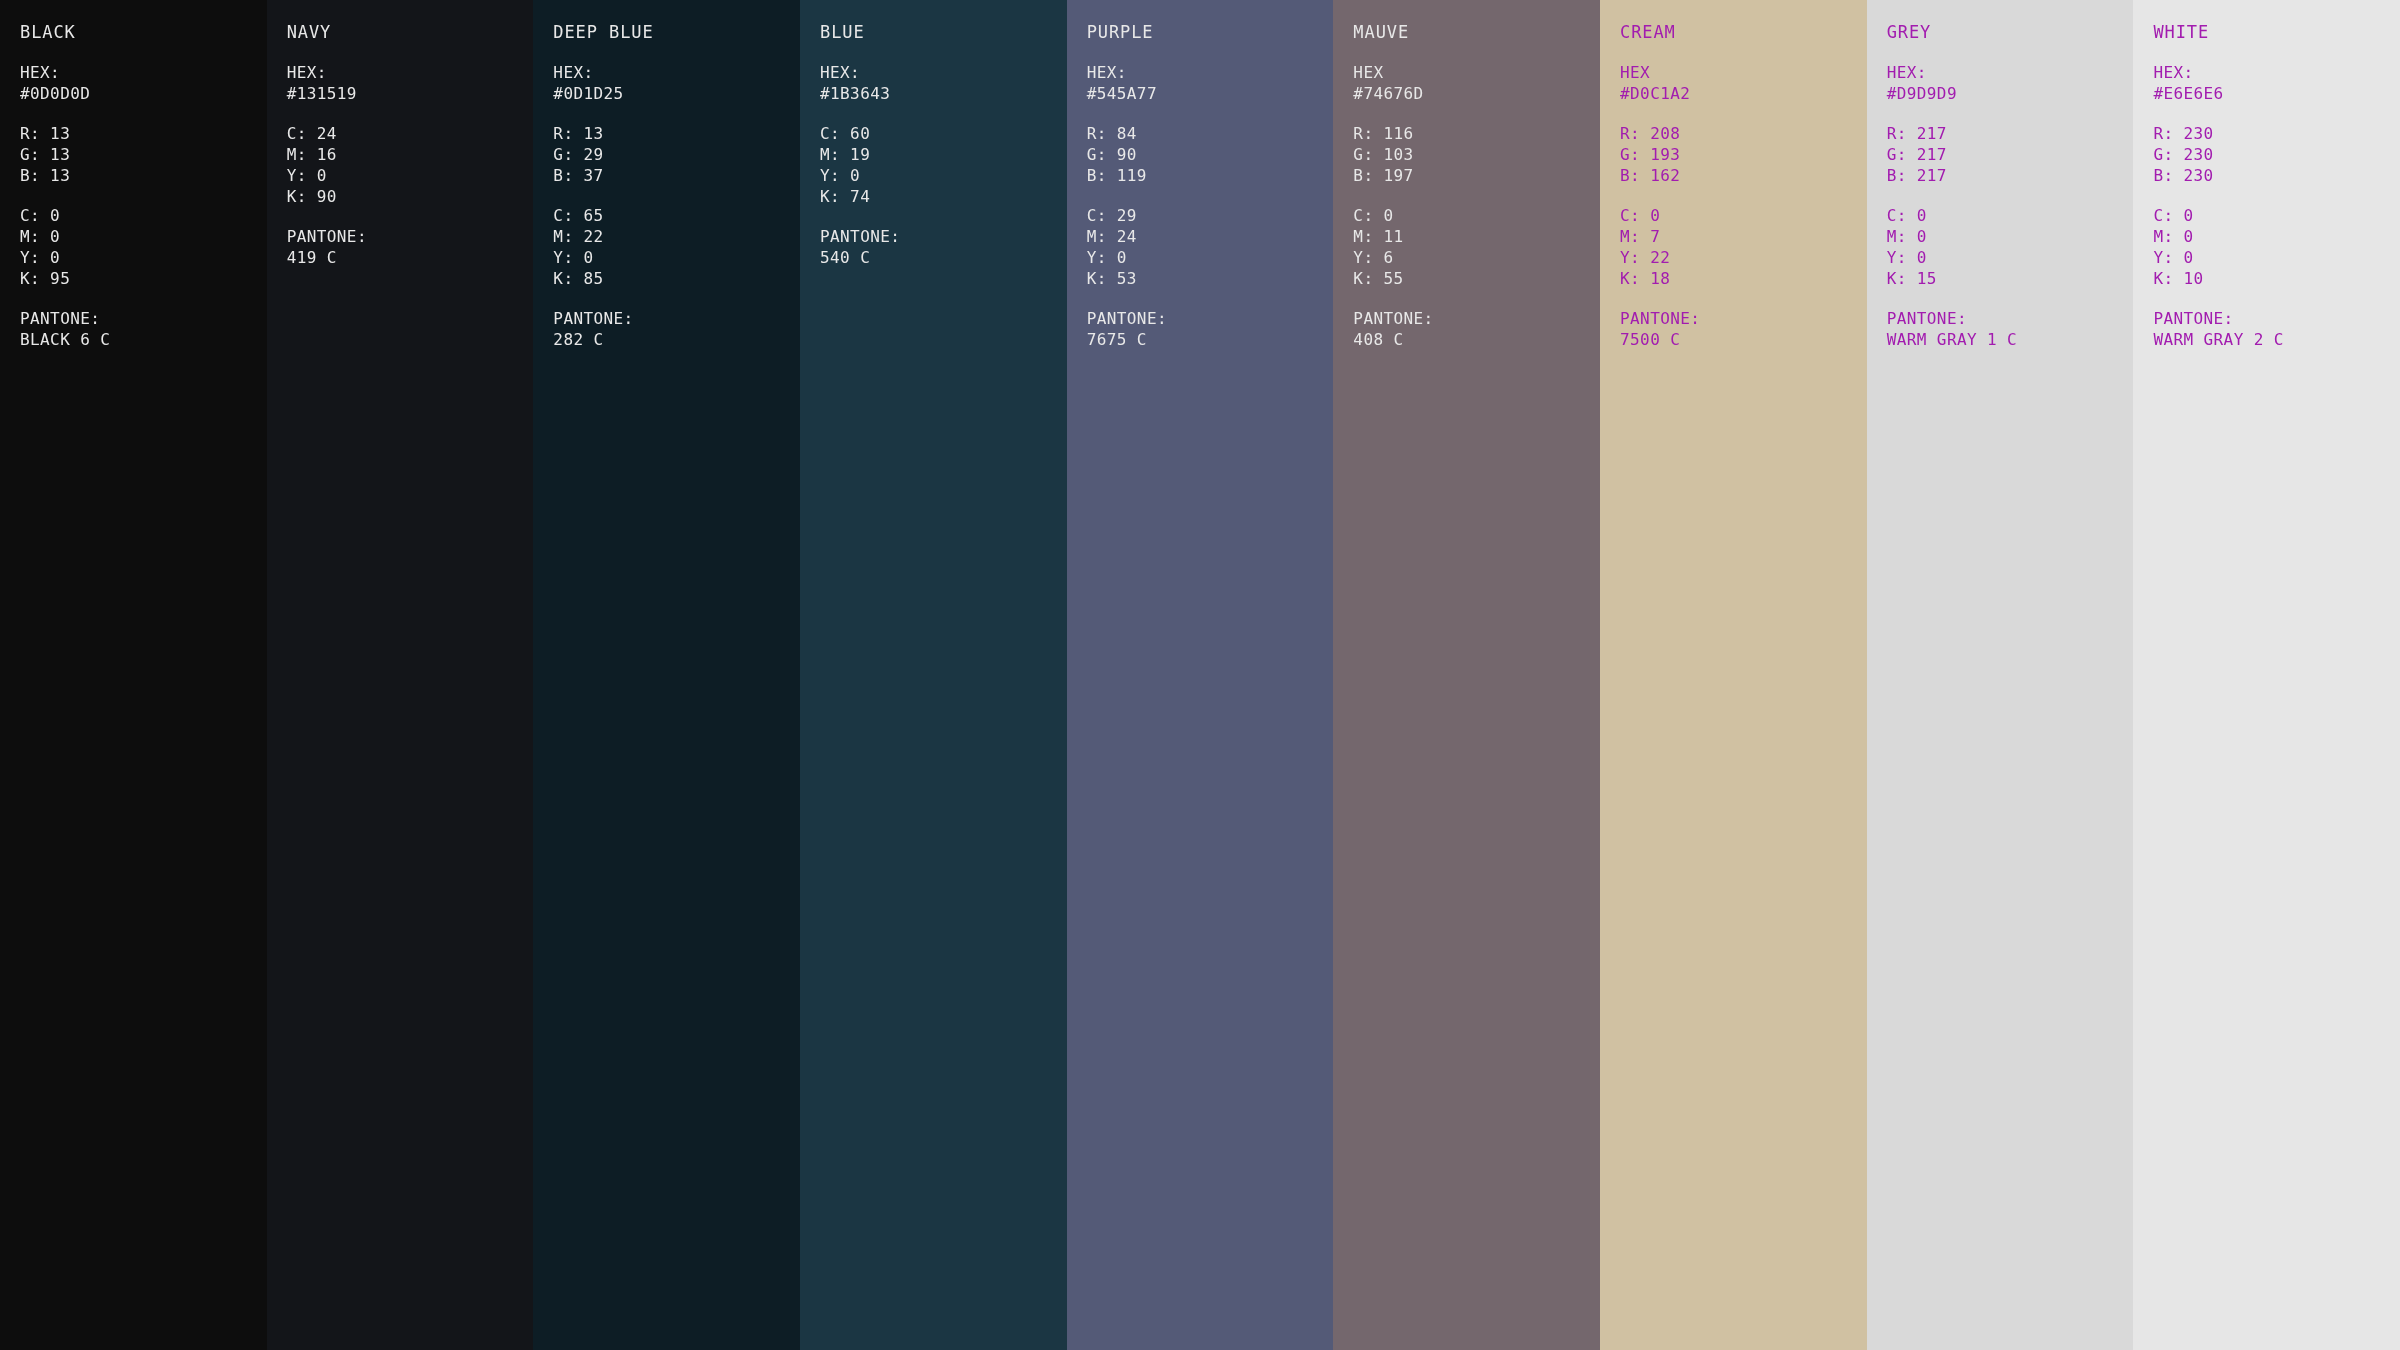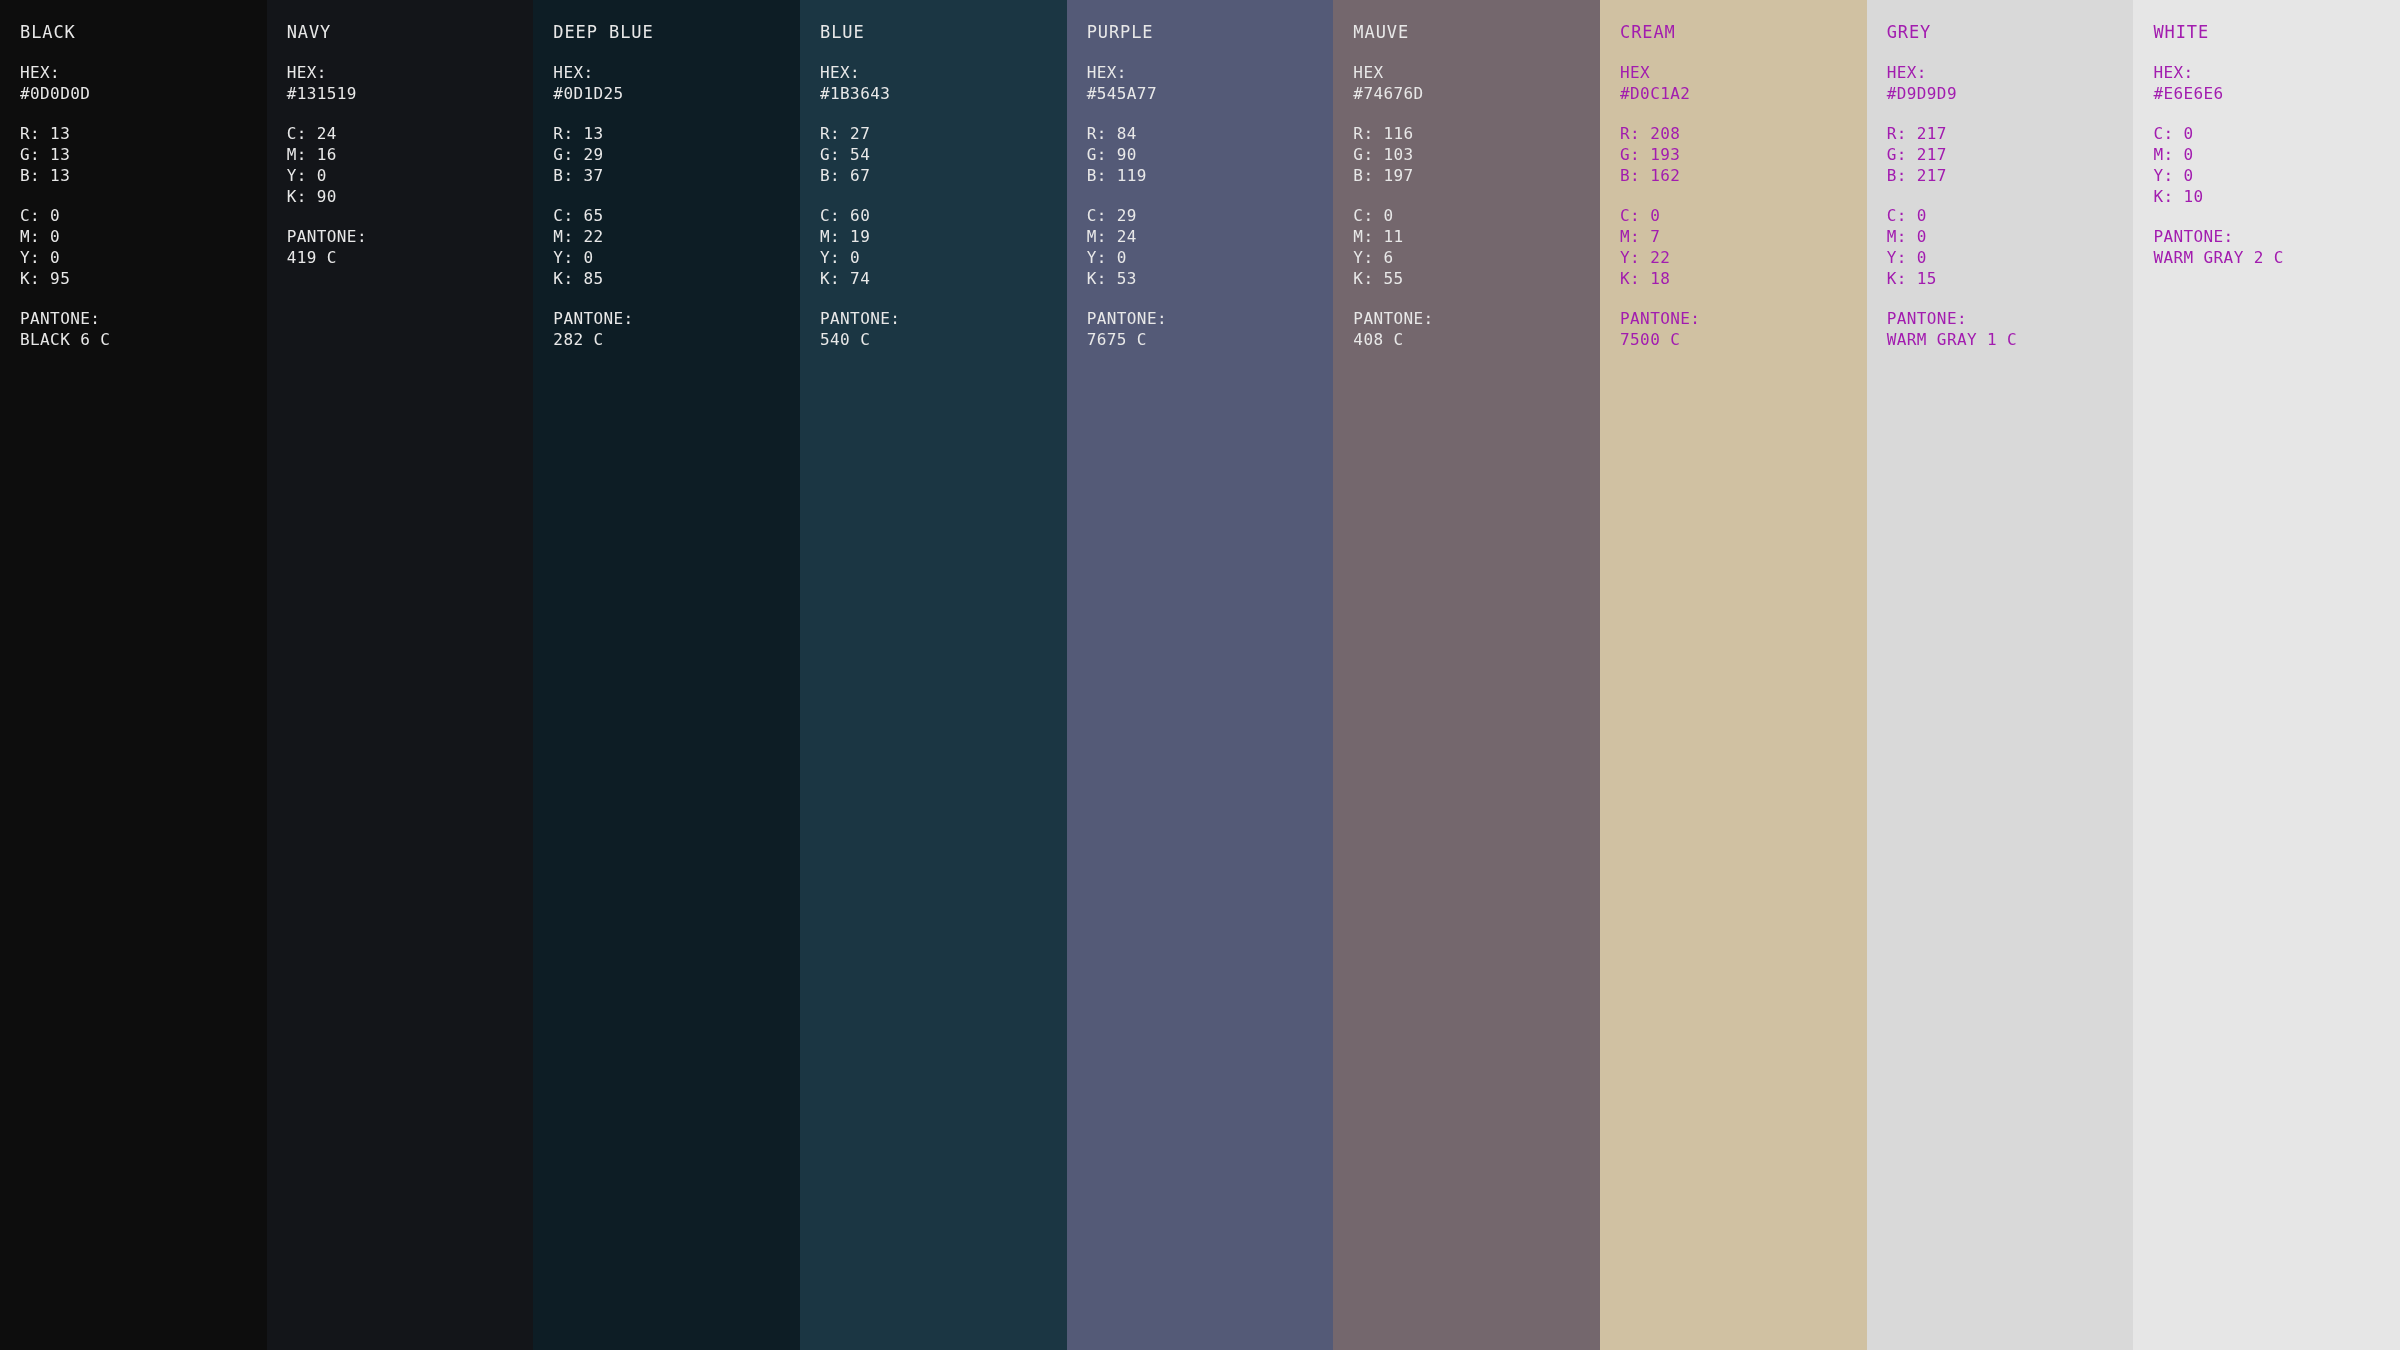--- a/index.html
+++ b/index.html
@@ -121,25 +121,20 @@
         <div class="line">282 C</div>
       </div>
     </div>
     <div class="swatch tone-light" style="background: rgb(27, 54, 67);">
       <div class="swatch-title">BLUE</div>
       <div class="block">
         <div class="line">HEX:</div>
         <div class="line">#1B3643</div>
       </div>
       <div class="block">
-        <div class="line">R: 27</div>
-        <div class="line">G: 54</div>
-        <div class="line">B: 67</div>
-      </div>
-      <div class="block">
         <div class="line">C: 60</div>
         <div class="line">M: 19</div>
         <div class="line">Y: 0</div>
         <div class="line">K: 74</div>
       </div>
       <div class="block">
         <div class="line">PANTONE:</div>
         <div class="line">540 C</div>
       </div>
     </div>
@@ -231,20 +226,25 @@
         <div class="line">WARM GRAY 1 C</div>
       </div>
     </div>
     <div class="swatch tone-dark" style="background: rgb(230, 230, 230);">
       <div class="swatch-title">WHITE</div>
       <div class="block">
         <div class="line">HEX:</div>
         <div class="line">#E6E6E6</div>
       </div>
       <div class="block">
+        <div class="line">R: 230</div>
+        <div class="line">G: 230</div>
+        <div class="line">B: 230</div>
+      </div>
+      <div class="block">
         <div class="line">C: 0</div>
         <div class="line">M: 0</div>
         <div class="line">Y: 0</div>
         <div class="line">K: 10</div>
       </div>
       <div class="block">
         <div class="line">PANTONE:</div>
         <div class="line">WARM GRAY 2 C</div>
       </div>
     </div>

